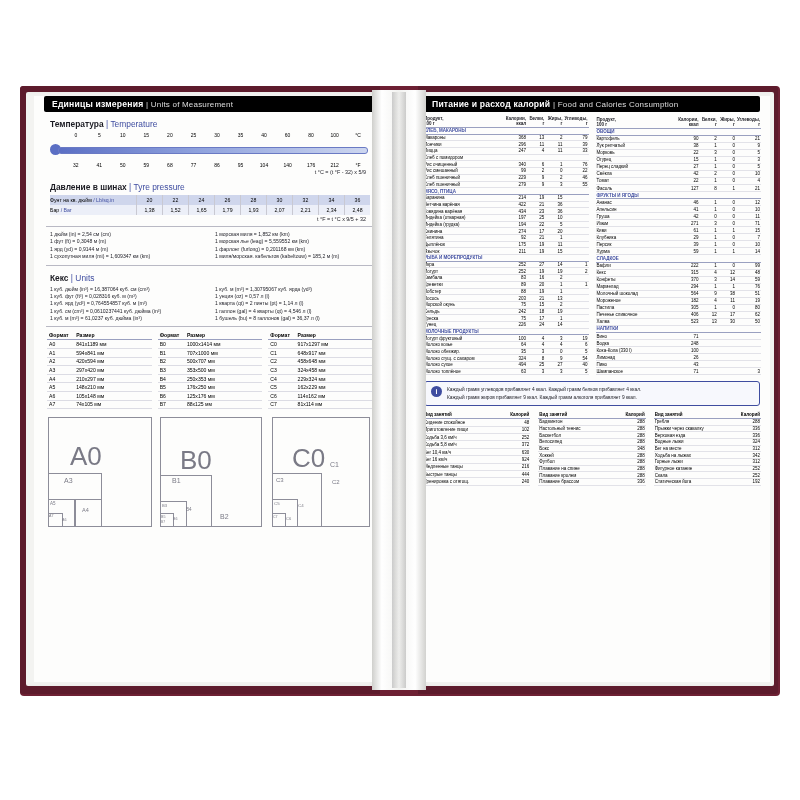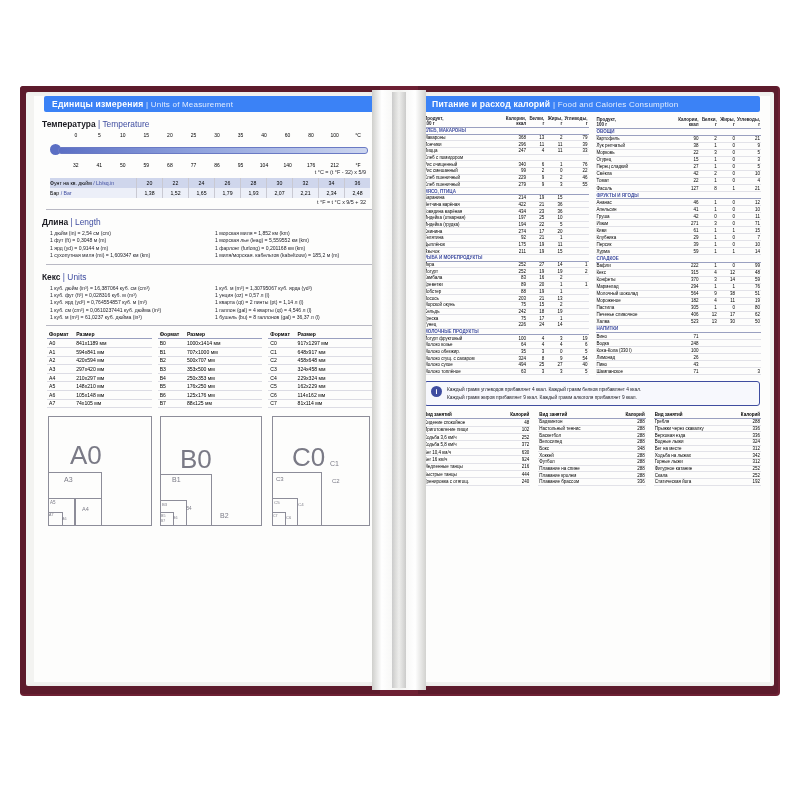--- a/index.html
+++ b/index.html
@@ -17,24 +17,24 @@
   .spine{position:absolute;left:372px;top:90px;width:54px;height:600px;
     background:linear-gradient(90deg,#cfcfcc 0%,#ffffff 18%,#f2f2f0 50%,#ffffff 80%,#d2d2cf 100%);}
   .spine-dark{position:absolute;left:392px;top:92px;width:14px;height:596px;
     background:linear-gradient(90deg,rgba(0,0,0,.18),rgba(0,0,0,.02),rgba(0,0,0,.18));}
 
   .page{position:absolute;top:96px;height:586px;background:#fdfdfc;overflow:hidden;}
   .page.left{left:34px;width:352px;}
   .page.right{left:414px;width:356px;}
 
   
-  .hdr{margin:0 10px;background:#3b82f6;color:#fff;border-radius:2px;padding:3px 8px;
+  .hdr{margin:0 10px;background:#000000;color:#fff;border-radius:2px;padding:3px 8px;
        font-size:8.6px;font-weight:bold;letter-spacing:.2px;}
   .hdr .en{font-weight:normal;opacity:.85;font-size:8px;}
-  .sec-title{font-size:8.4px;font-weight:bold;color:#1b1b22;margin:7px 0 3px 8px;}
+  .sec-title{font-size:8.4px;font-weight:bold;color:#1b1b22;margin:7px 0 3px 16px;}
   .sec-title .en{color:#3f4da0;font-weight:normal;}
   .blue{color:#3f4da0;}
   .tiny{font-size:5.1px;line-height:1.45;color:#23232b;}
   hr.rule{border:0;border-top:.6px solid #b9b9c4;margin:4px 12px;}
 
   
   .thermo-wrap{margin:2px 16px 0 16px;}
   .thermo{position:relative;height:24px;}
   .thermo-bar{position:absolute;left:8px;right:2px;top:9px;height:5px;
     background:linear-gradient(90deg,#5b6fc4,#8fa2dd 45%,#cdd6ef);border:.5px solid #6a7ac4;border-radius:3px;}
@@ -146,20 +146,24 @@
         <span>95</span>
         <span>104</span>
         <span>140</span>
         <span>176</span>
         <span>212</span>
         <span>°F</span>
       </div>
     </div>
     <div class="formula">t °C = (t °F - 32) x 5/9</div>
 
+    <div class="sec-title">
+      <span>Давление в шинах</span>
+      <span class="en"> | <span>Tyre pressure</span></span>
+    </div>
     <div class="ptable">
       <div class="r hdrow">
         <div class="lab">
           <span>Фунт на кв. дюйм</span>
           <span class="blue">/ Lb/sq.in</span>
         </div>
         <div class="cells">
           <div>20</div>
           <div>22</div>
           <div>24</div>
@@ -186,24 +190,20 @@
           <div>2,21</div>
           <div>2,34</div>
           <div>2,48</div>
         </div>
       </div>
     </div>
     <div class="formula">t °F = t °C x 9/5 + 32</div>
 
     <hr class="rule">
 
-    <div class="sec-title">
-      <span>Длина</span>
-      <span class="en"> | <span>Length</span></span>
-    </div>
     <div class="cols2">
       <div class="tiny">
         <div>1 дюйм (in) = 2,54 см (cm)</div>
         <div>1 фут (ft) = 0,3048 м (m)</div>
         <div>1 ярд (yd) = 0,9144 м (m)</div>
         <div>1 сухопутная миля (mi) = 1,609347 км (km)</div>
       </div>
       <div class="tiny">
         <div>1 морская миля = 1,852 км (km)</div>
         <div>1 морская лье (leag) = 5,559552 км (km)</div>

